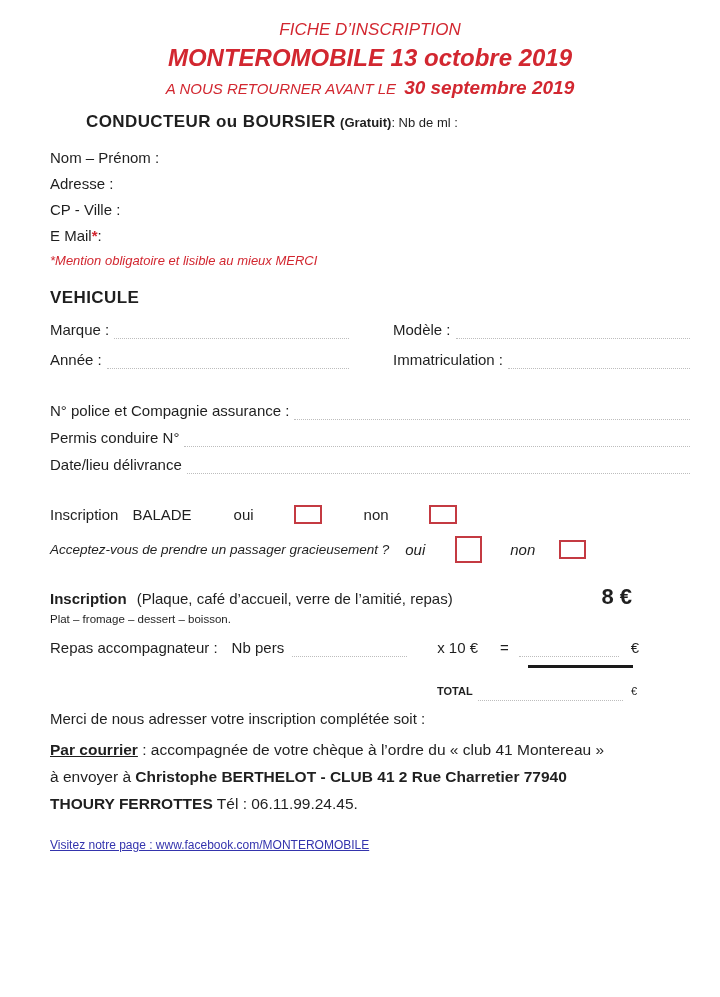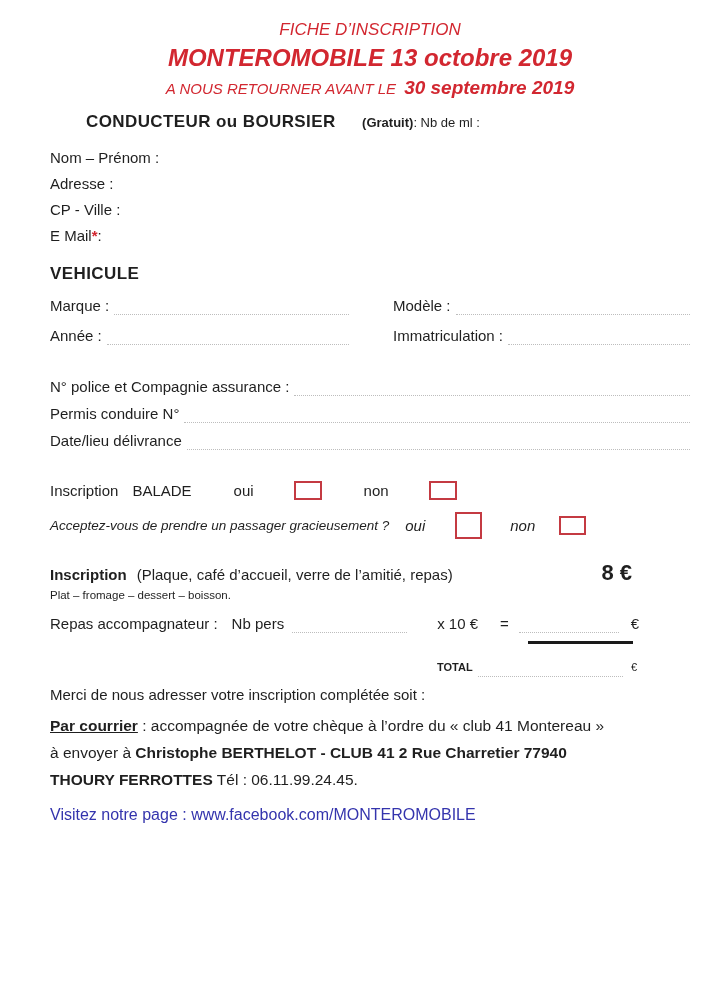--- a/index.html
+++ b/index.html
@@ -11,21 +11,21 @@
   
   .hdr { text-align:center; }
   .hdr-line1 { color:var(--red); font-style:italic; font-size:17px; line-height:20px; }
   .hdr-line2 { color:var(--red); font-style:italic; font-weight:bold; font-size:24px; line-height:28px; margin-top:4px; }
   .hdr-line3 { color:var(--red); font-style:italic; font-size:15px; line-height:24px; margin-top:4px; }
   .hdr-line3 .date { font-weight:bold; font-size:19px; margin-left:8px; }
 
   
   .sec-title-row { margin-top:10px; line-height:22px; }
   .sec-title { font-weight:900; font-size:17px; letter-spacing:.4px;margin-left:36px; }
-  .sec-title-sm { font-weight:900; font-size:13px;margin-left:22px; }
+  .sec-title-sm { font-weight:900; font-size:13px; }
   .sec-suffix { font-size:13px; }
 
   
   .cond-fields { margin-top:14px; }
   .cond-row { font-size:15px; line-height:19px; margin-bottom:7px; }
   .star { color:var(--red); font-weight:bold; }
   .mention { color:var(--red); font-style:italic; font-size:13px; line-height:17px; margin-top:2px; }
 
   
   .veh-title { font-weight:900; font-size:17px; letter-spacing:.4px; margin-top:18px; line-height:21px; }
@@ -68,21 +68,21 @@
   .total-row .dots { height:14px; }
   .total-row .eur { margin-left:8px; }
 
   
   .intro { font-size:15px; line-height:19px; margin-top:8px; }
   .para { font-size:15.5px; line-height:27px; max-width:560px; margin-top:8px; }
   .para.courrier { margin-top:8px; }
   .para.mail { margin-top:22px; }
   .lead { font-weight:bold; text-decoration:underline; }
   .bold { font-weight:bold; }
-  .fb-line { color:var(--blue); font-size:16px; line-height:19px; margin-top:12px; cursor:pointer; }
+  .fb-line { color:var(--blue); font-size:12px; line-height:19px; margin-top:19px; cursor:pointer;text-decoration:underline; }
 </style>
 </head>
 <body>
 
 <div class="page">
 
   <div class="hdr">
     <div class="hdr-line1">FICHE D’INSCRIPTION</div>
     <div class="hdr-line2">MONTEROMOBILE 13 octobre 2019</div>
     <div class="hdr-line3">
@@ -94,20 +94,21 @@
     <span class="sec-title">CONDUCTEUR ou BOURSIER</span>
     <span class="sec-title-sm">(Gratuit)</span><span class="sec-suffix">: Nb de ml :</span>
   </div>
 
   <div class="cond-fields">
     <div class="cond-row"><span>Nom – Prénom</span><span class="star"></span><span> :</span></div>
     <div class="cond-row"><span>Adresse</span><span class="star"></span><span> :</span></div>
     <div class="cond-row"><span>CP - Ville</span><span class="star"></span><span> :</span></div>
     <div class="cond-row"><span>E Mail</span><span class="star">*</span><span>:</span></div>
   </div>
+  <div class="mention">*Mention obligatoire et lisible au mieux MERCI</div>
 
   <div class="veh-title">VEHICULE</div>
 
   <div class="veh-grid">
     <div class="frow left">
         <span class="lbl">Marque :</span>
         <span class="dots"></span>
       </div>
     <div class="frow">
         <span class="lbl">Modèle :</span>

